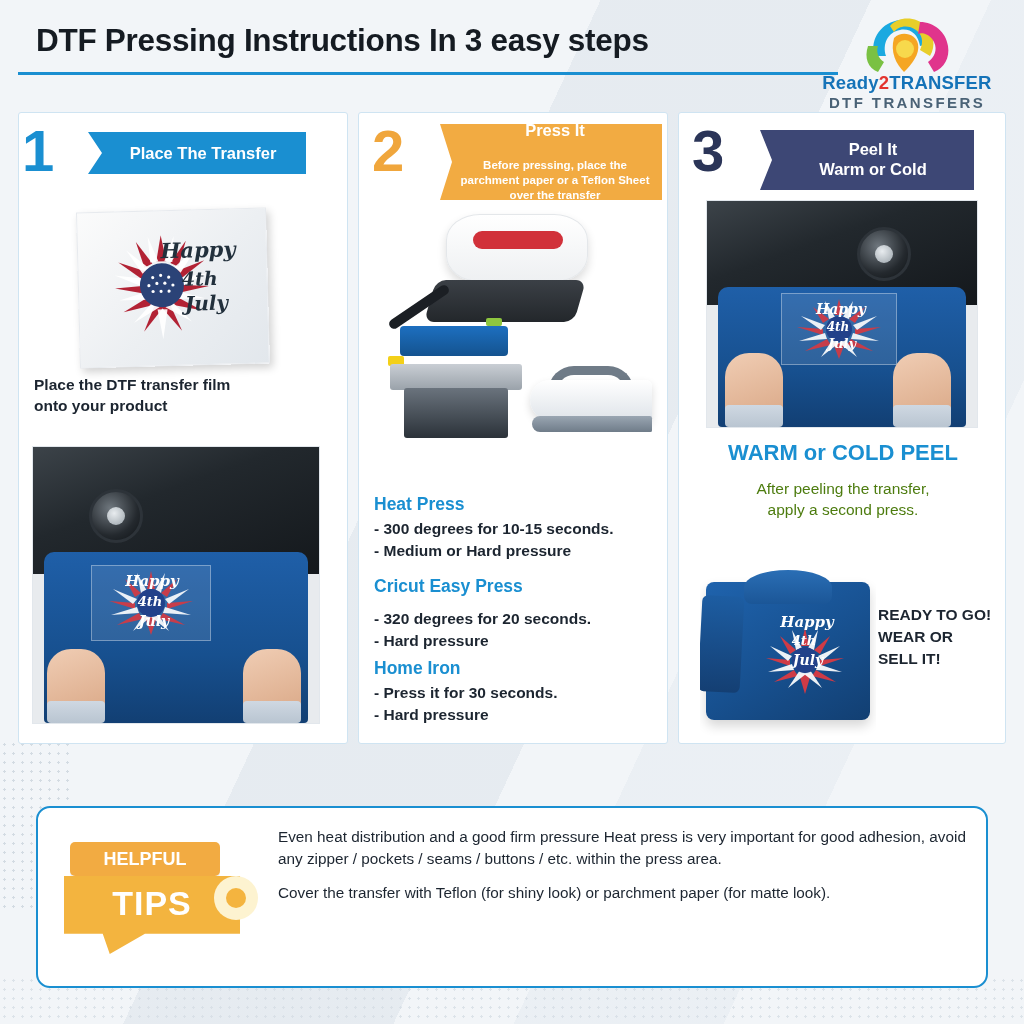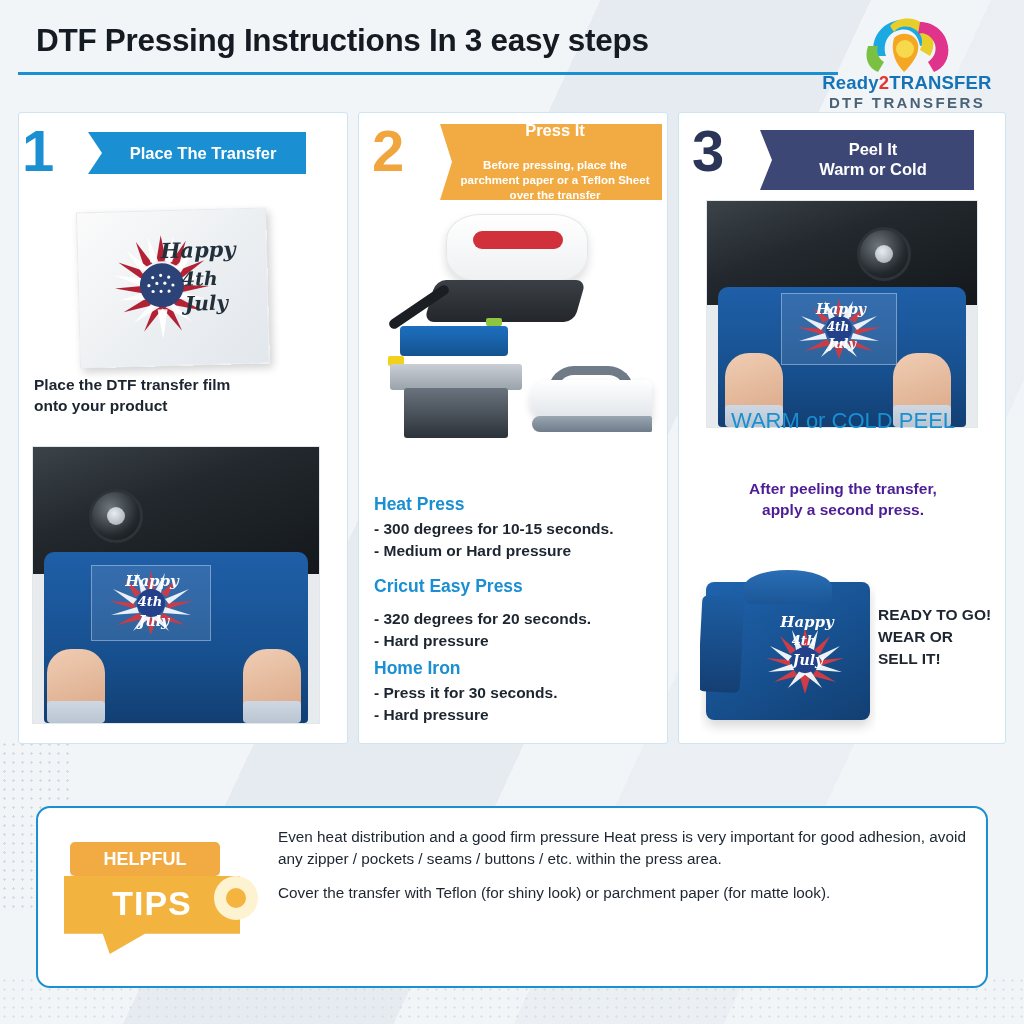--- a/index.html
+++ b/index.html
@@ -258,26 +258,26 @@
 
   
   .block-h {
     position: absolute; color: #1a8fd1; font-weight: bold; font-size: 17.5px;
   }
   .block-l {
     position: absolute; color: #1c2530; font-weight: bold; font-size: 15.5px;
     line-height: 1.45;
   }
   .warmcold {
-    position: absolute; left: 700px; top: 408px; width: 286px; text-align: center;
-    font-size: 22px; font-weight: normal; color: #1a8fd1;
+    position: absolute; left: 700px; top: 440px; width: 286px; text-align: center;
+    font-size: 22px; font-weight: bold; color: #1a8fd1;
   }
   .cap3 {
     position: absolute; left: 690px; top: 478px; width: 306px; text-align: center;
-    font-size: 15.5px; font-weight: bold; color: #4c1d95; line-height: 1.38;
+    font-size: 15.5px; font-weight: normal; color: #4d7c0f; line-height: 1.38;
   }
   .ready {
     position: absolute; left: 878px; top: 604px; width: 120px;
     font-size: 15.5px; font-weight: bold; color: #1c2530; line-height: 1.42;
   }
 
   
   .tips {
     position: absolute; left: 36px; top: 806px; width: 952px; height: 182px;
     border: 2px solid #1a8fd1; border-radius: 14px; background: #fff;

